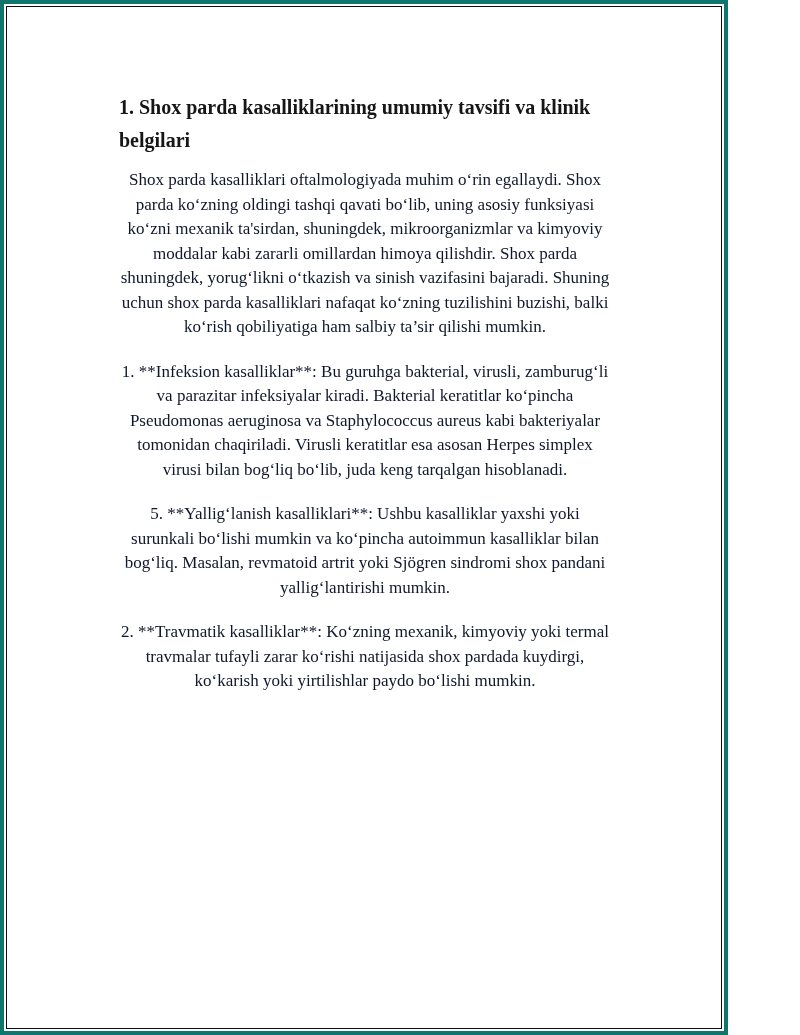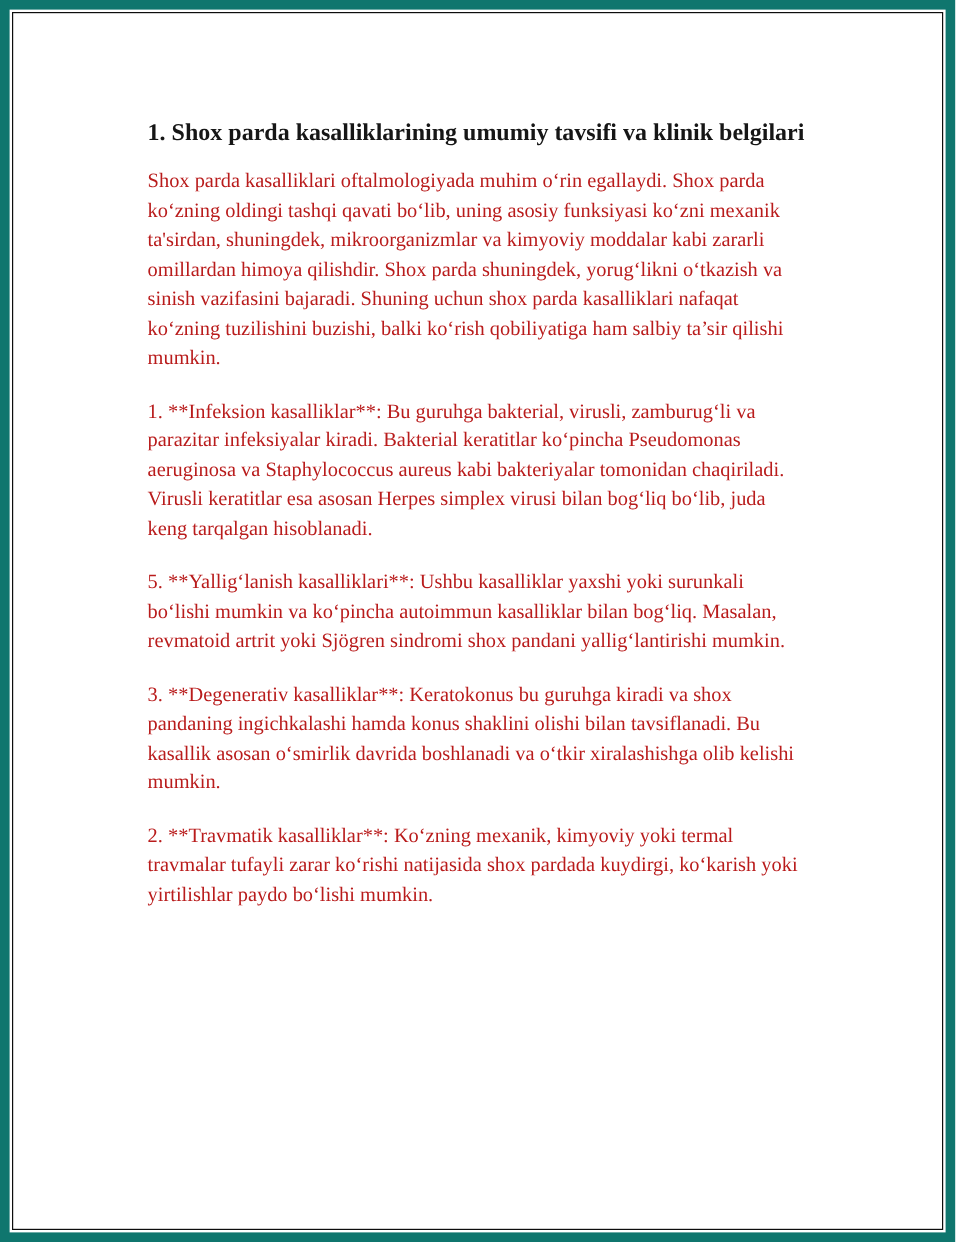--- a/index.html
+++ b/index.html
@@ -5,23 +5,23 @@
   * { box-sizing: border-box; }
   html, body { margin: 0; padding: 0; background: #ffffff; }
   body {
     width: 800px;
     height: 1035px;
     font-family: "Liberation Serif", serif;
     color: #1a1a1a;
     overflow: hidden;
   }
   .outer-frame {
-    width: 796px;
+    width: 728px;
     height: 1035px;
-    border: 8px solid #0f766e;
+    border: 4px solid #0f766e;
     padding: 2px;
   }
   .inner-frame {
     width: 100%;
     height: 100%;
     border: 1px solid #0d0d0d;
     background: #ffffff;
   }
   .content {
     padding: 84px 110px 0 112px;
@@ -30,32 +30,31 @@
     font-size: 20px;
     font-weight: bold;
     line-height: 33px;
     margin: 0 0 11px 0;
     color: #161616;
   }
   .doc-paragraph {
     font-size: 17px;
     line-height: 24.5px;
     margin: 0 0 20px 0;
-    text-align: left;
-    color: #b91c1c;
+    text-align: center;
+    color: #0f172a;
     font-family: Liberation Serif, serif;
   }
 </style>
 </head>
 <body>
 
 <div class="outer-frame">
   <div class="inner-frame">
     <div class="content">
       <h1 class="doc-heading">1. Shox parda kasalliklarining umumiy tavsifi va klinik belgilari</h1>
       <p class="doc-paragraph">Shox parda kasalliklari oftalmologiyada muhim o‘rin egallaydi. Shox parda ko‘zning oldingi tashqi qavati bo‘lib, uning asosiy funksiyasi ko‘zni mexanik ta'sirdan, shuningdek, mikroorganizmlar va kimyoviy moddalar kabi zararli omillardan himoya qilishdir. Shox parda shuningdek, yorug‘likni o‘tkazish va sinish vazifasini bajaradi. Shuning uchun shox parda kasalliklari nafaqat ko‘zning tuzilishini buzishi, balki ko‘rish qobiliyatiga ham salbiy ta’sir qilishi mumkin.</p>
       <p class="doc-paragraph">1. **Infeksion kasalliklar**: Bu guruhga bakterial, virusli, zamburug‘li va parazitar infeksiyalar kiradi. Bakterial keratitlar ko‘pincha Pseudomonas aeruginosa va Staphylococcus aureus kabi bakteriyalar tomonidan chaqiriladi. Virusli keratitlar esa asosan Herpes simplex virusi bilan bog‘liq bo‘lib, juda keng tarqalgan hisoblanadi.</p>
       <p class="doc-paragraph">5. **Yallig‘lanish kasalliklari**: Ushbu kasalliklar yaxshi yoki surunkali bo‘lishi mumkin va ko‘pincha autoimmun kasalliklar bilan bog‘liq. Masalan, revmatoid artrit yoki Sjögren sindromi shox pandani yallig‘lantirishi mumkin.</p>
-      <p class="doc-paragraph">3. **Degenerativ kasalliklar**: Keratokonus bu guruhga kiradi va shox pandaning ingichkalashi hamda konus shaklini olishi bilan tavsiflanadi. Bu kasallik asosan o‘smirlik davrida boshlanadi va o‘tkir xiralashishga olib kelishi mumkin.</p>
       <p class="doc-paragraph">2. **Travmatik kasalliklar**: Ko‘zning mexanik, kimyoviy yoki termal travmalar tufayli zarar ko‘rishi natijasida shox pardada kuydirgi, ko‘karish yoki yirtilishlar paydo bo‘lishi mumkin.</p>
     </div>
   </div>
 </div>
 
 </body></html>

